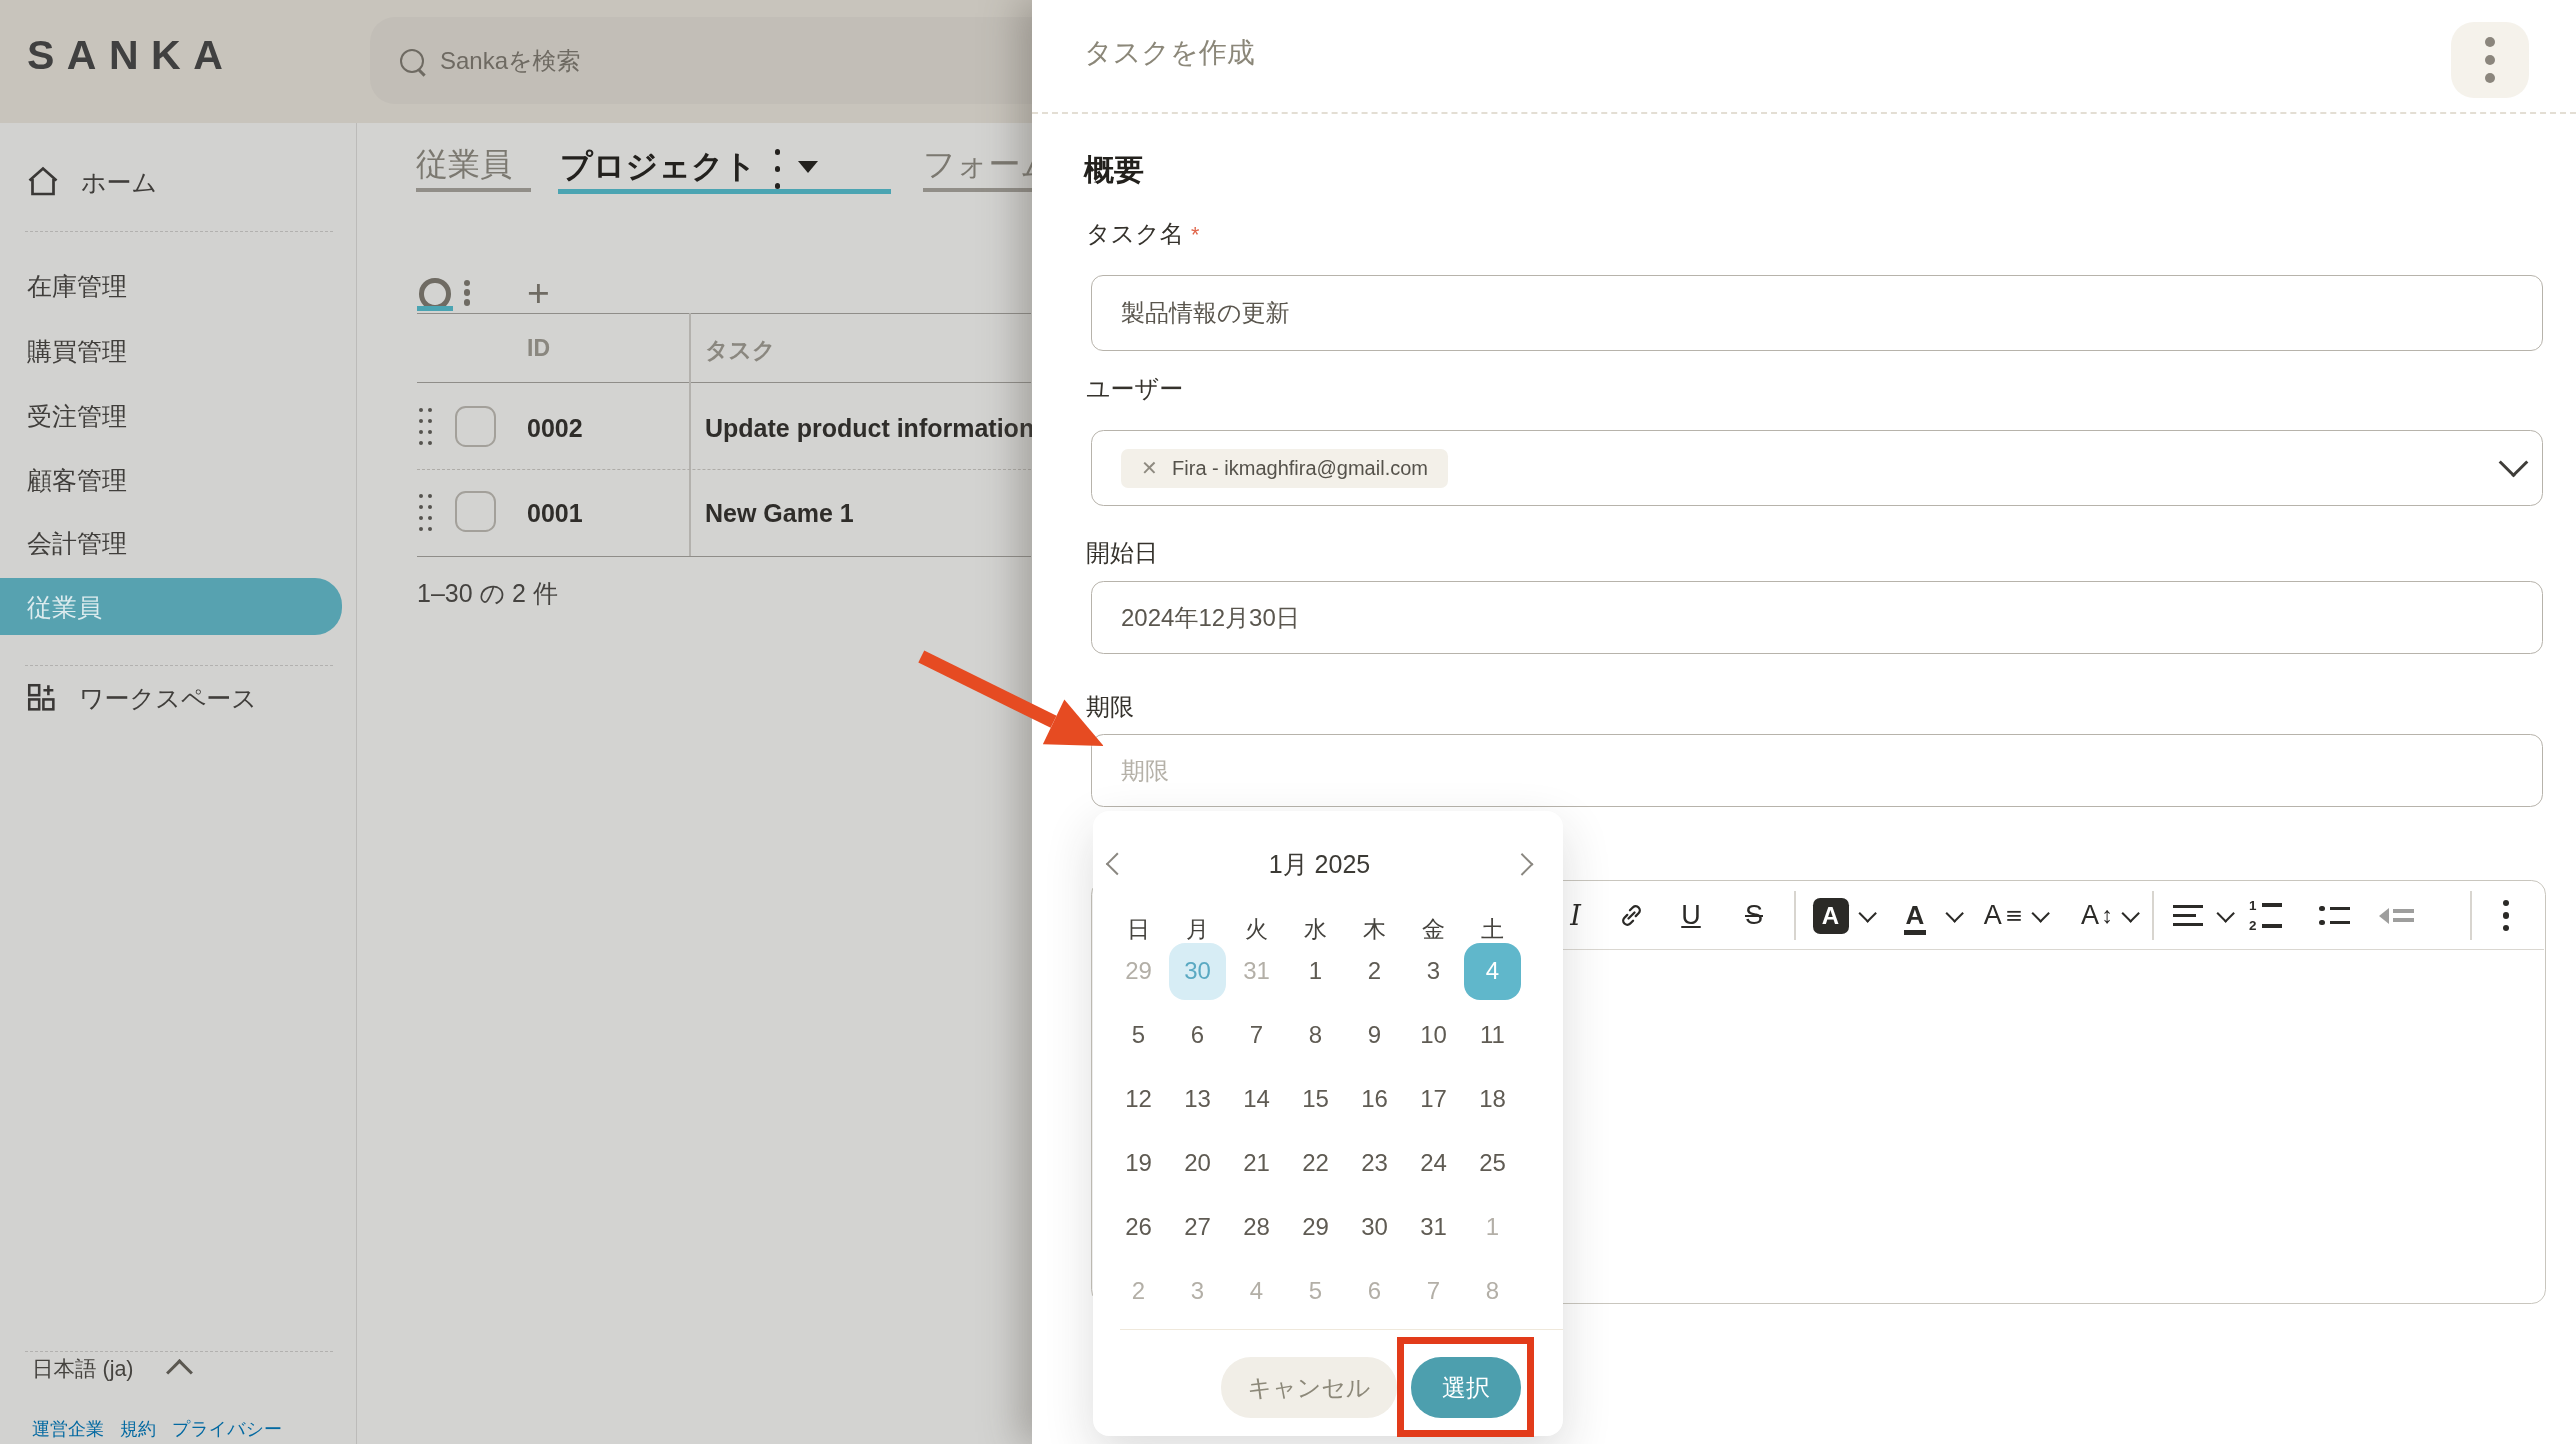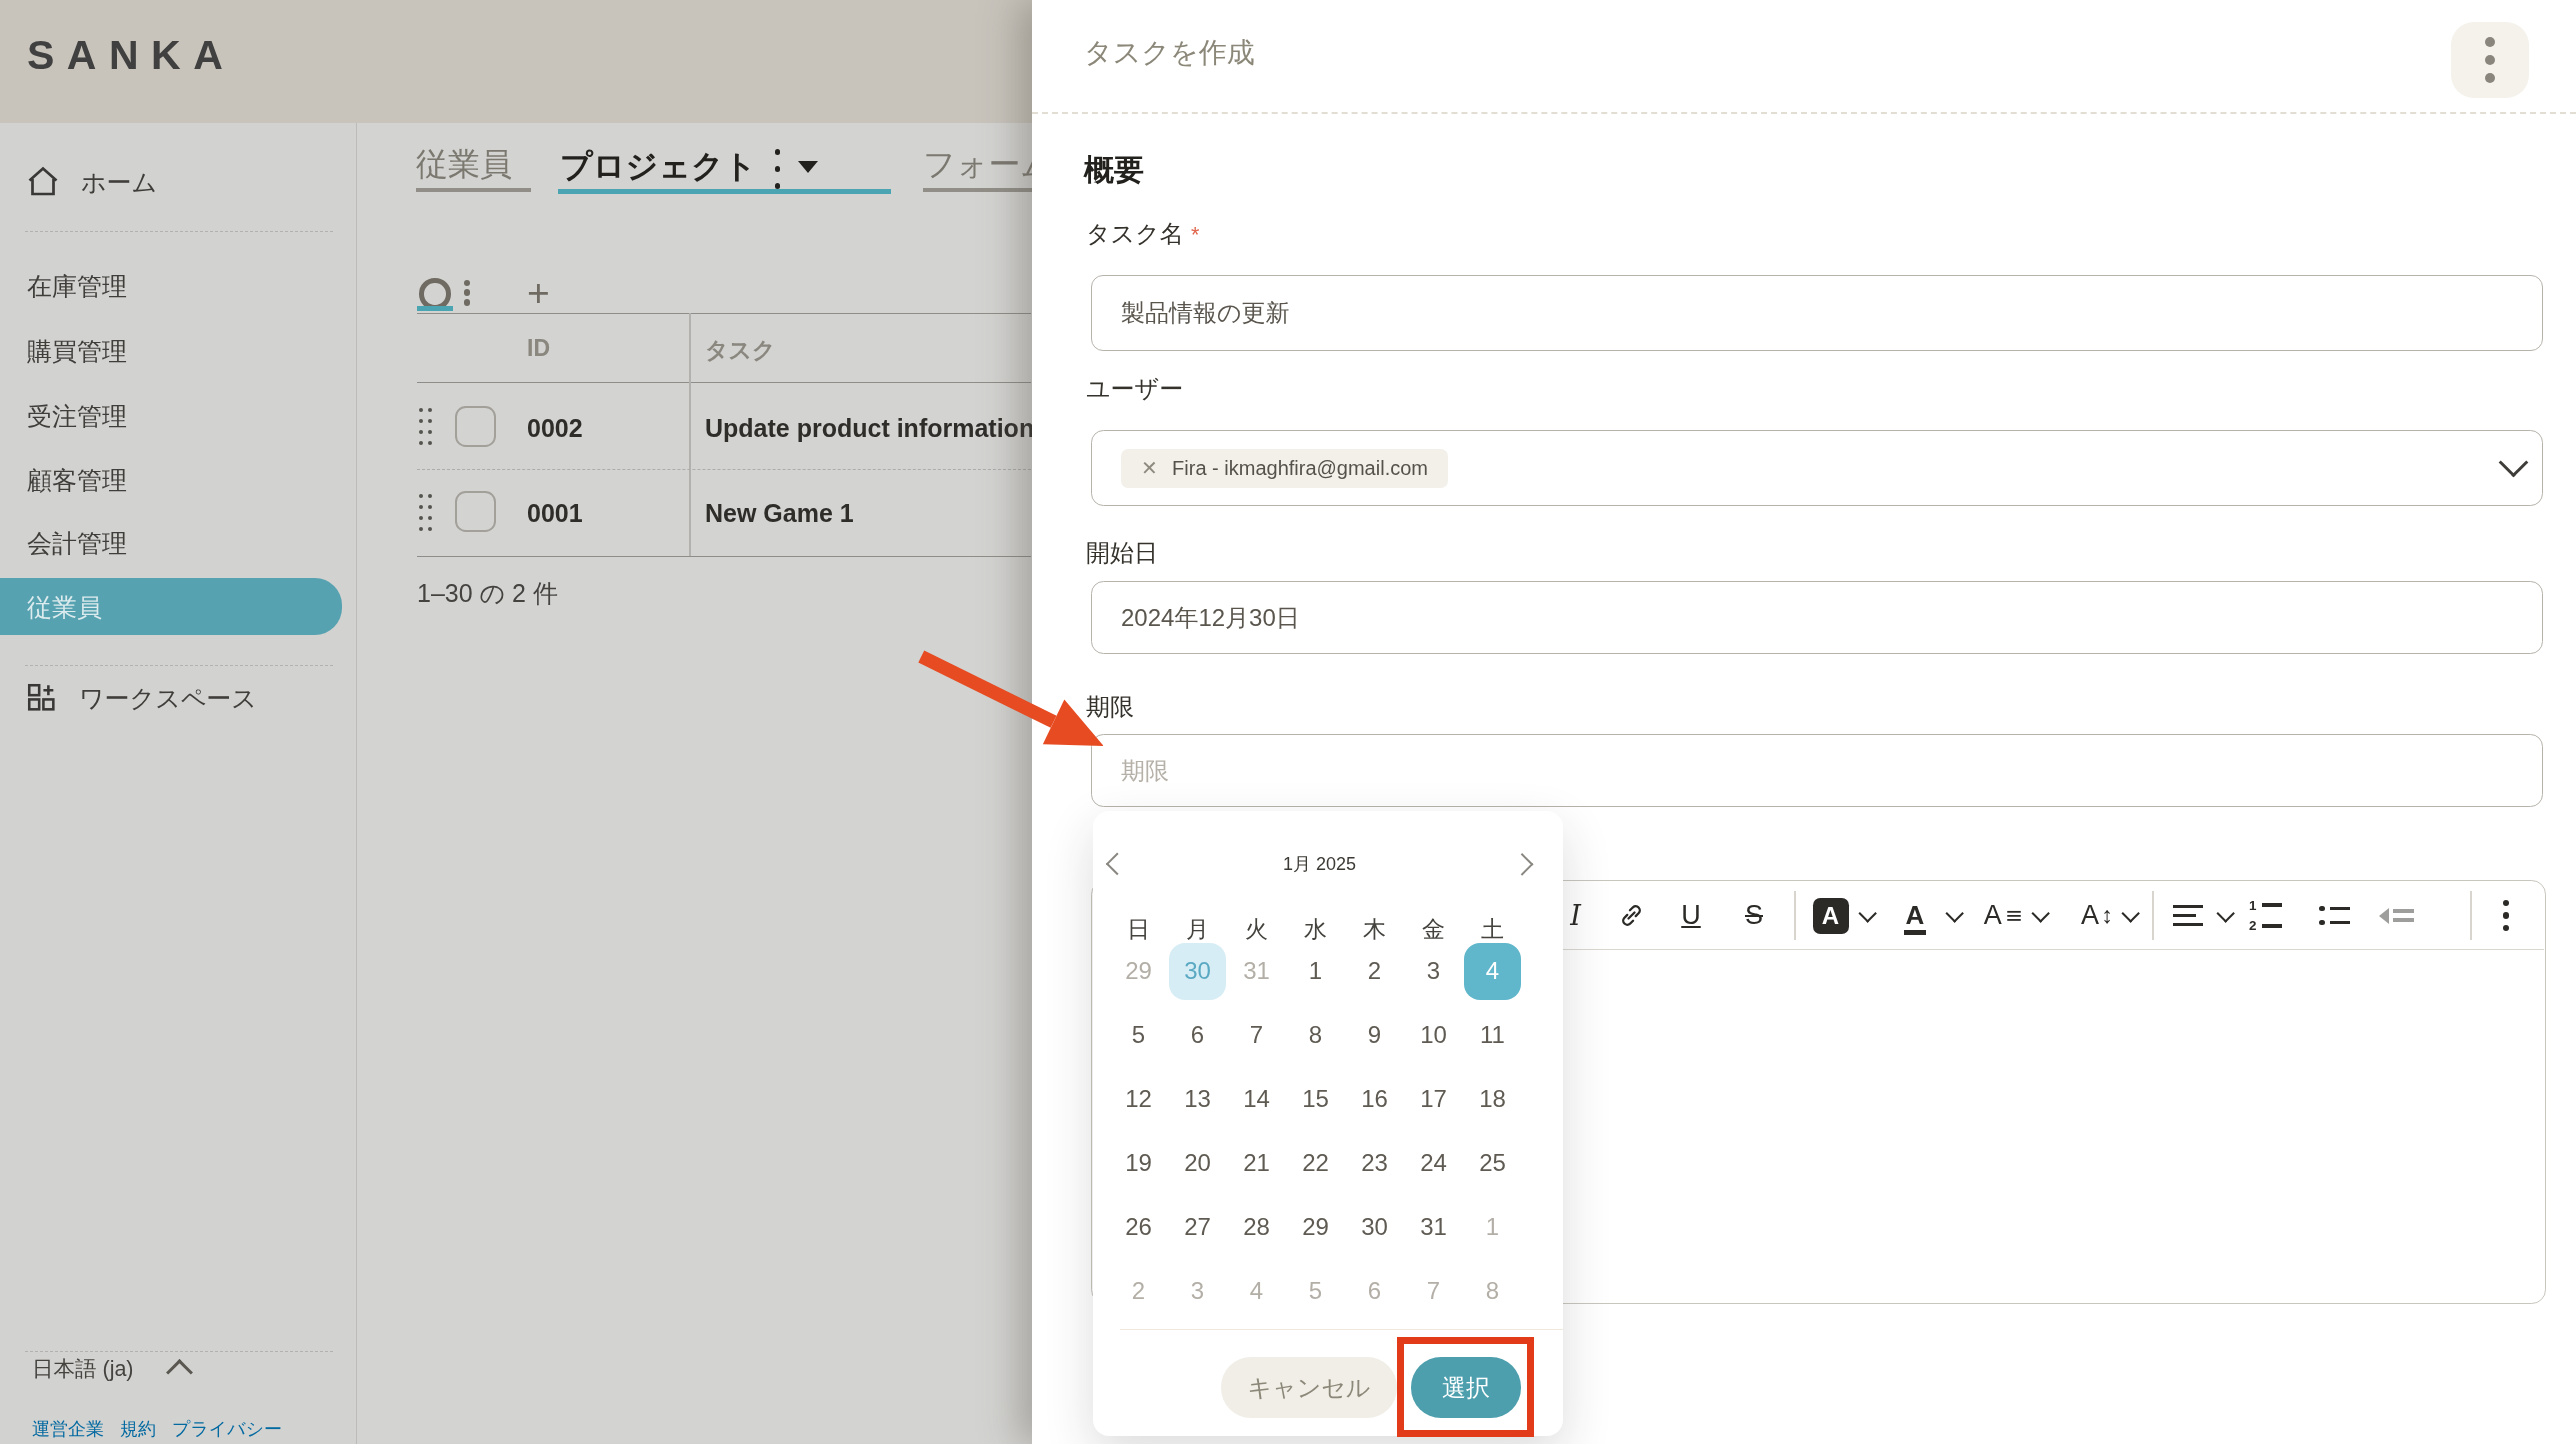--- a/index.html
+++ b/index.html
@@ -84,21 +84,21 @@
   .li-row i{display:block;width:20px;height:3.6px;background:#2b2a27;}
   .li-row .dot{width:5.4px;height:5.4px;border-radius:50%;background:#2b2a27;}
   .outd{opacity:.45;}
   .tb-kebab{display:flex;flex-direction:column;gap:6.3px;}
   .tb-kebab i{width:6.3px;height:6.3px;border-radius:50%;background:#2b2a27;}
 
   
   .cal{left:1093px;top:811px;width:470px;height:625px;background:#fff;border-radius:16px;
     box-shadow:0 18px 49px rgba(40,40,40,.16);}
   .cal-nav{position:absolute;left:1109px;top:846px;width:421px;height:36px;display:flex;align-items:center;justify-content:space-between;}
-  .cal-month{font-size:18px;color:#3c3a35;}
+  .cal-month{font-size:25px;color:#3c3a35;}
   .nav-chev{width:14.3px;height:14.3px;border-left:2.7px solid #8a8780;border-bottom:2.7px solid #8a8780;}
   .nav-chev.left{transform:rotate(45deg);}
   .nav-chev.right{transform:rotate(-135deg);}
   .wk-grid{position:absolute;left:1109px;top:912px;width:414px;display:grid;grid-template-columns:repeat(7,59px);}
   .wk-grid span{height:34px;display:flex;align-items:center;justify-content:center;font-size:23px;color:#45433e;}
   .day-grid{position:absolute;left:1109px;top:939px;width:414px;display:grid;grid-template-columns:repeat(7,59px);grid-auto-rows:64px;}
   .day{display:flex;align-items:center;justify-content:center;font-size:24px;color:#5f5b53;width:57px;height:57px;margin:auto;border-radius:16px;}
   .day-muted{color:#b3afa7;}
   .day-range-start{background:#d7edf5;color:#5aa9c2;}
   .day-selected{background:#60b7cb;color:#ffffff;}
@@ -112,20 +112,24 @@
   .red-box{left:1397px;top:1337px;width:137px;height:100px;border:7.2px solid #e23b1a;box-sizing:border-box;z-index:60;}
   .arrow-svg{left:887px;top:627px;z-index:70;}
 </style>
 </head>
 <body>
 
 <div class="canvas">
 
   <div class="abs topbar"></div>
   <div class="abs logo">SANKA</div>
+  <div class="abs searchbox">
+    <span class="search-glyph"></span>
+    <span class="search-ph">Sankaを検索</span>
+  </div>
 
   <div class="abs sidebar"></div>
   <div class="abs side-row" style="left:25px;top:164px;">
     <svg width="36" height="36" viewBox="0 0 24 24">
       <path d="M3 11 L12 3 L21 11 M5 10 V20 H19 V10" fill="none" stroke="#3a3836" stroke-width="1.8"></path>
     </svg>
     <span>ホーム</span>
   </div>
   <div class="abs dash-div" style="top:231px;"></div>
 

